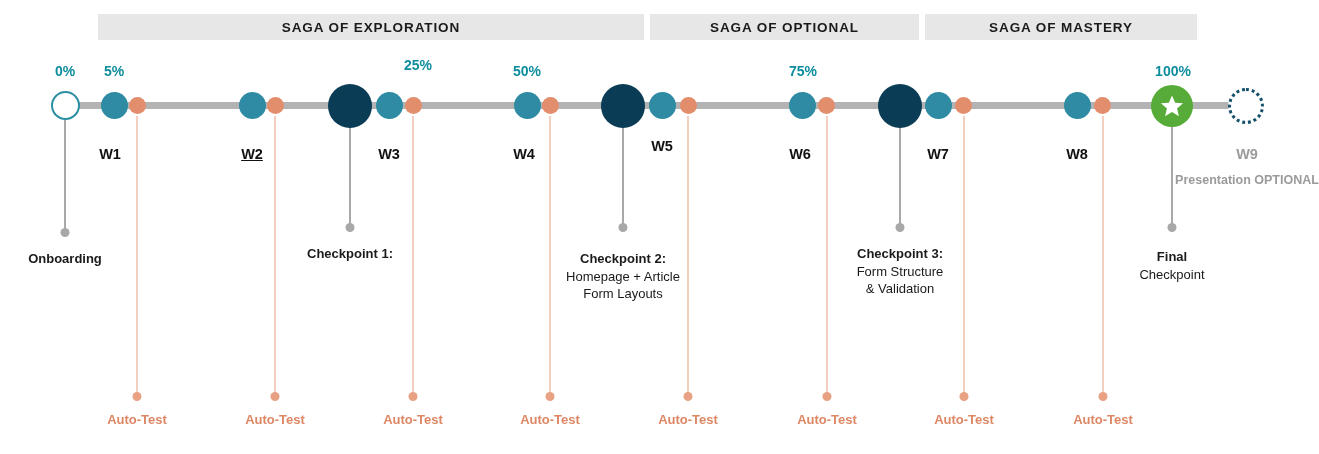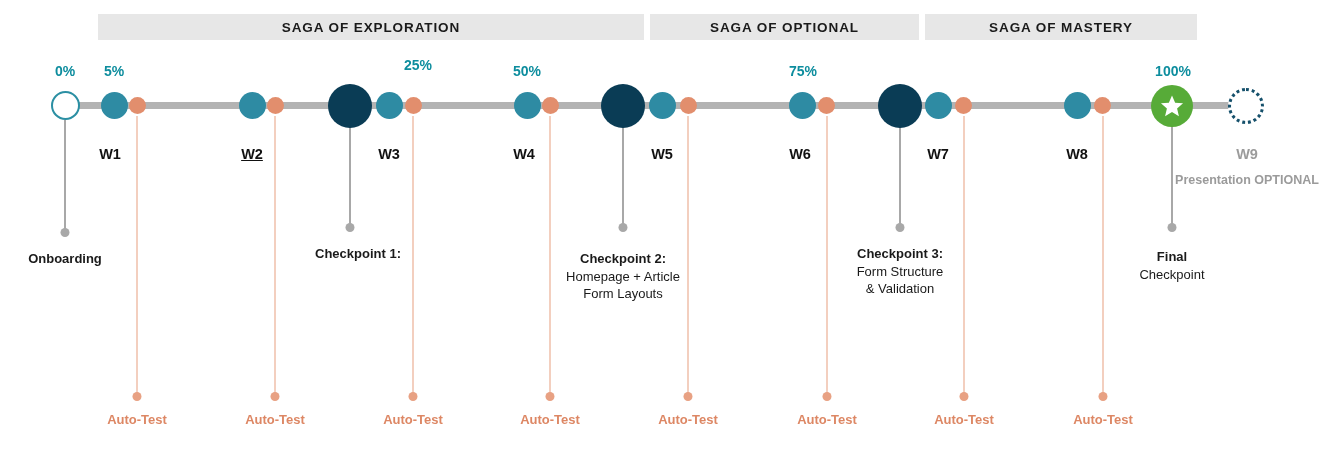--- a/index.html
+++ b/index.html
@@ -212,31 +212,31 @@
       <div class="pct" style="left: 390px; top: 57px; margin-left: 28px;">25%</div>
       <div class="pct" style="left: 527px; top: 63px;">50%</div>
       <div class="pct" style="left: 803px; top: 63px;">75%</div>
       <div class="pct" style="left: 1173px; top: 63px;">100%</div>
     </div>
   <div id="week-layer">
       <div class="wk" style="left: 110px; top: 146px;">W1</div>
       <div class="wk" style="left: 252px; top: 146px; text-decoration: underline;">W2</div>
       <div class="wk" style="left: 389px; top: 146px;">W3</div>
       <div class="wk" style="left: 524px; top: 146px;">W4</div>
-      <div class="wk" style="left: 662px; top: 146px;">W5</div>
+      <div class="wk" style="left: 662px; top: 138px;">W5</div>
       <div class="wk" style="left: 800px; top: 146px;">W6</div>
       <div class="wk" style="left: 938px; top: 146px;">W7</div>
       <div class="wk" style="left: 1077px; top: 146px;">W8</div>
       <div class="wk muted" style="left: 1247px; top: 146px;">W9</div>
       <div class="wk-sub" style="left: 1247px; top: 172px;">Presentation
 OPTIONAL</div>
     </div>
   <div id="cap-layer">
       <div class="cap" style="left: 65px; top: 250px; width: 150px;"><b>Onboarding</b></div>
-      <div class="cap" style="left: 358px; top: 245px; width: 150px;"><b>Checkpoint 1:</b></div>
+      <div class="cap" style="left: 350px; top: 245px; width: 150px;"><b>Checkpoint 1:</b></div>
       <div class="cap" style="left: 623px; top: 250px; width: 150px;"><b>Checkpoint 2:</b><span>Homepage + Article
 Form Layouts</span></div>
       <div class="cap" style="left: 900px; top: 245px; width: 150px;"><b>Checkpoint 3:</b><span>Form Structure
 &amp; Validation</span></div>
       <div class="cap" style="left: 1172px; top: 248px; width: 150px;"><b>Final</b><span>Checkpoint</span></div>
     </div>
   <div id="autotest-layer">
       <div class="autotest" style="left: 137px; top: 412px;">Auto-Test</div>
       <div class="autotest" style="left: 275px; top: 412px;">Auto-Test</div>
       <div class="autotest" style="left: 413px; top: 412px;">Auto-Test</div>

